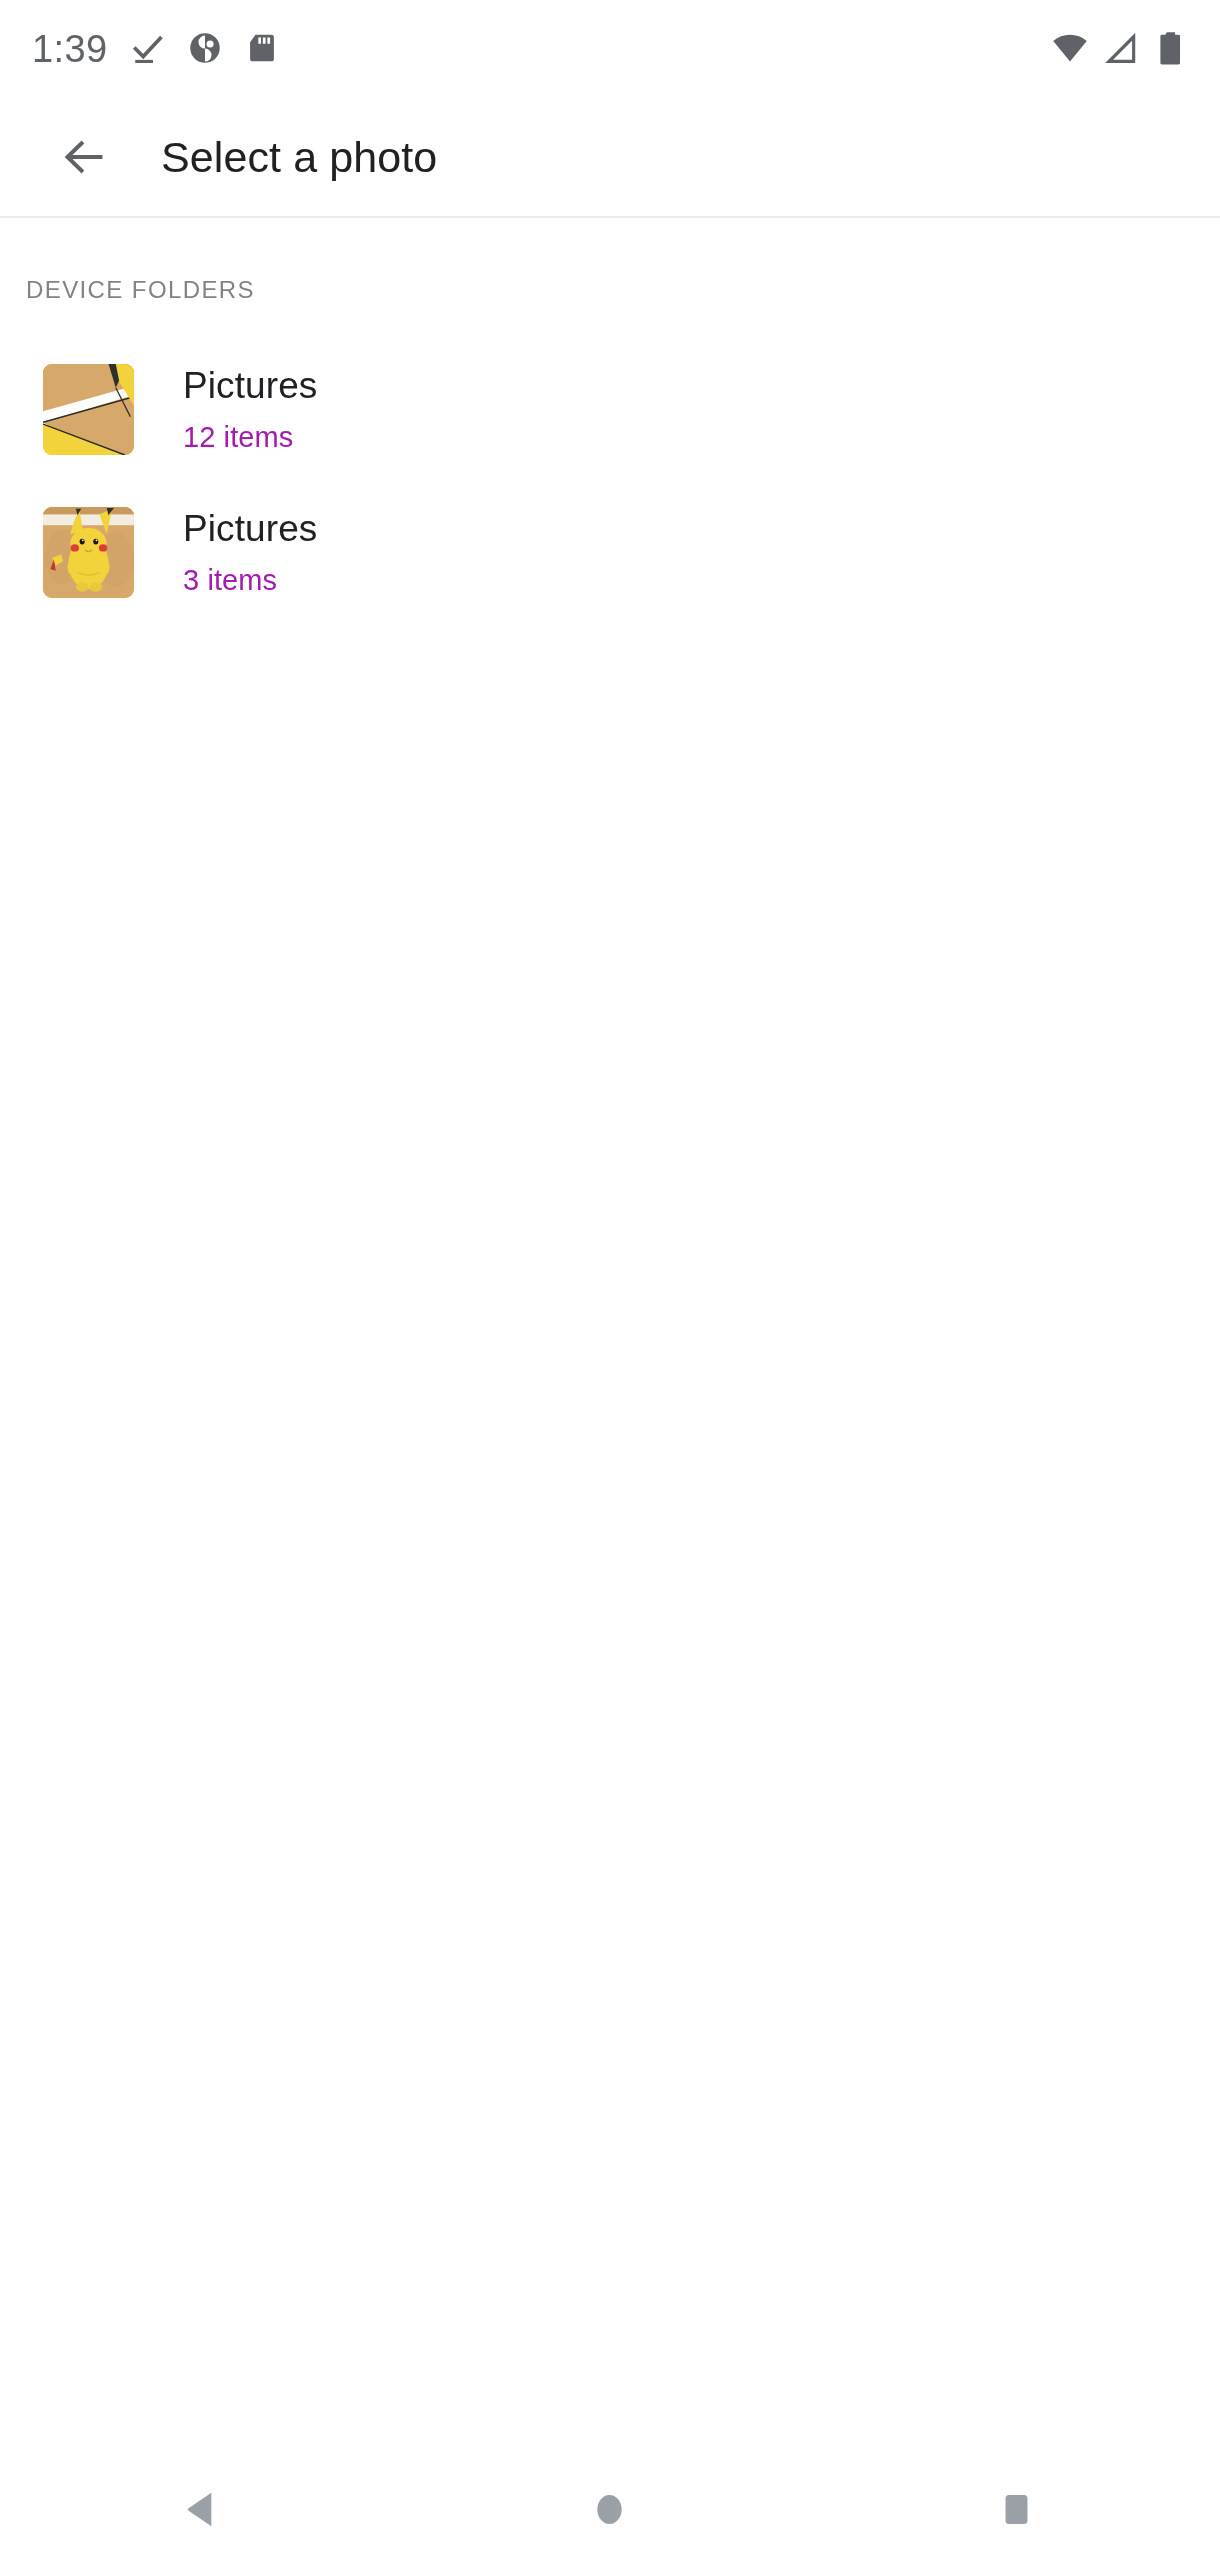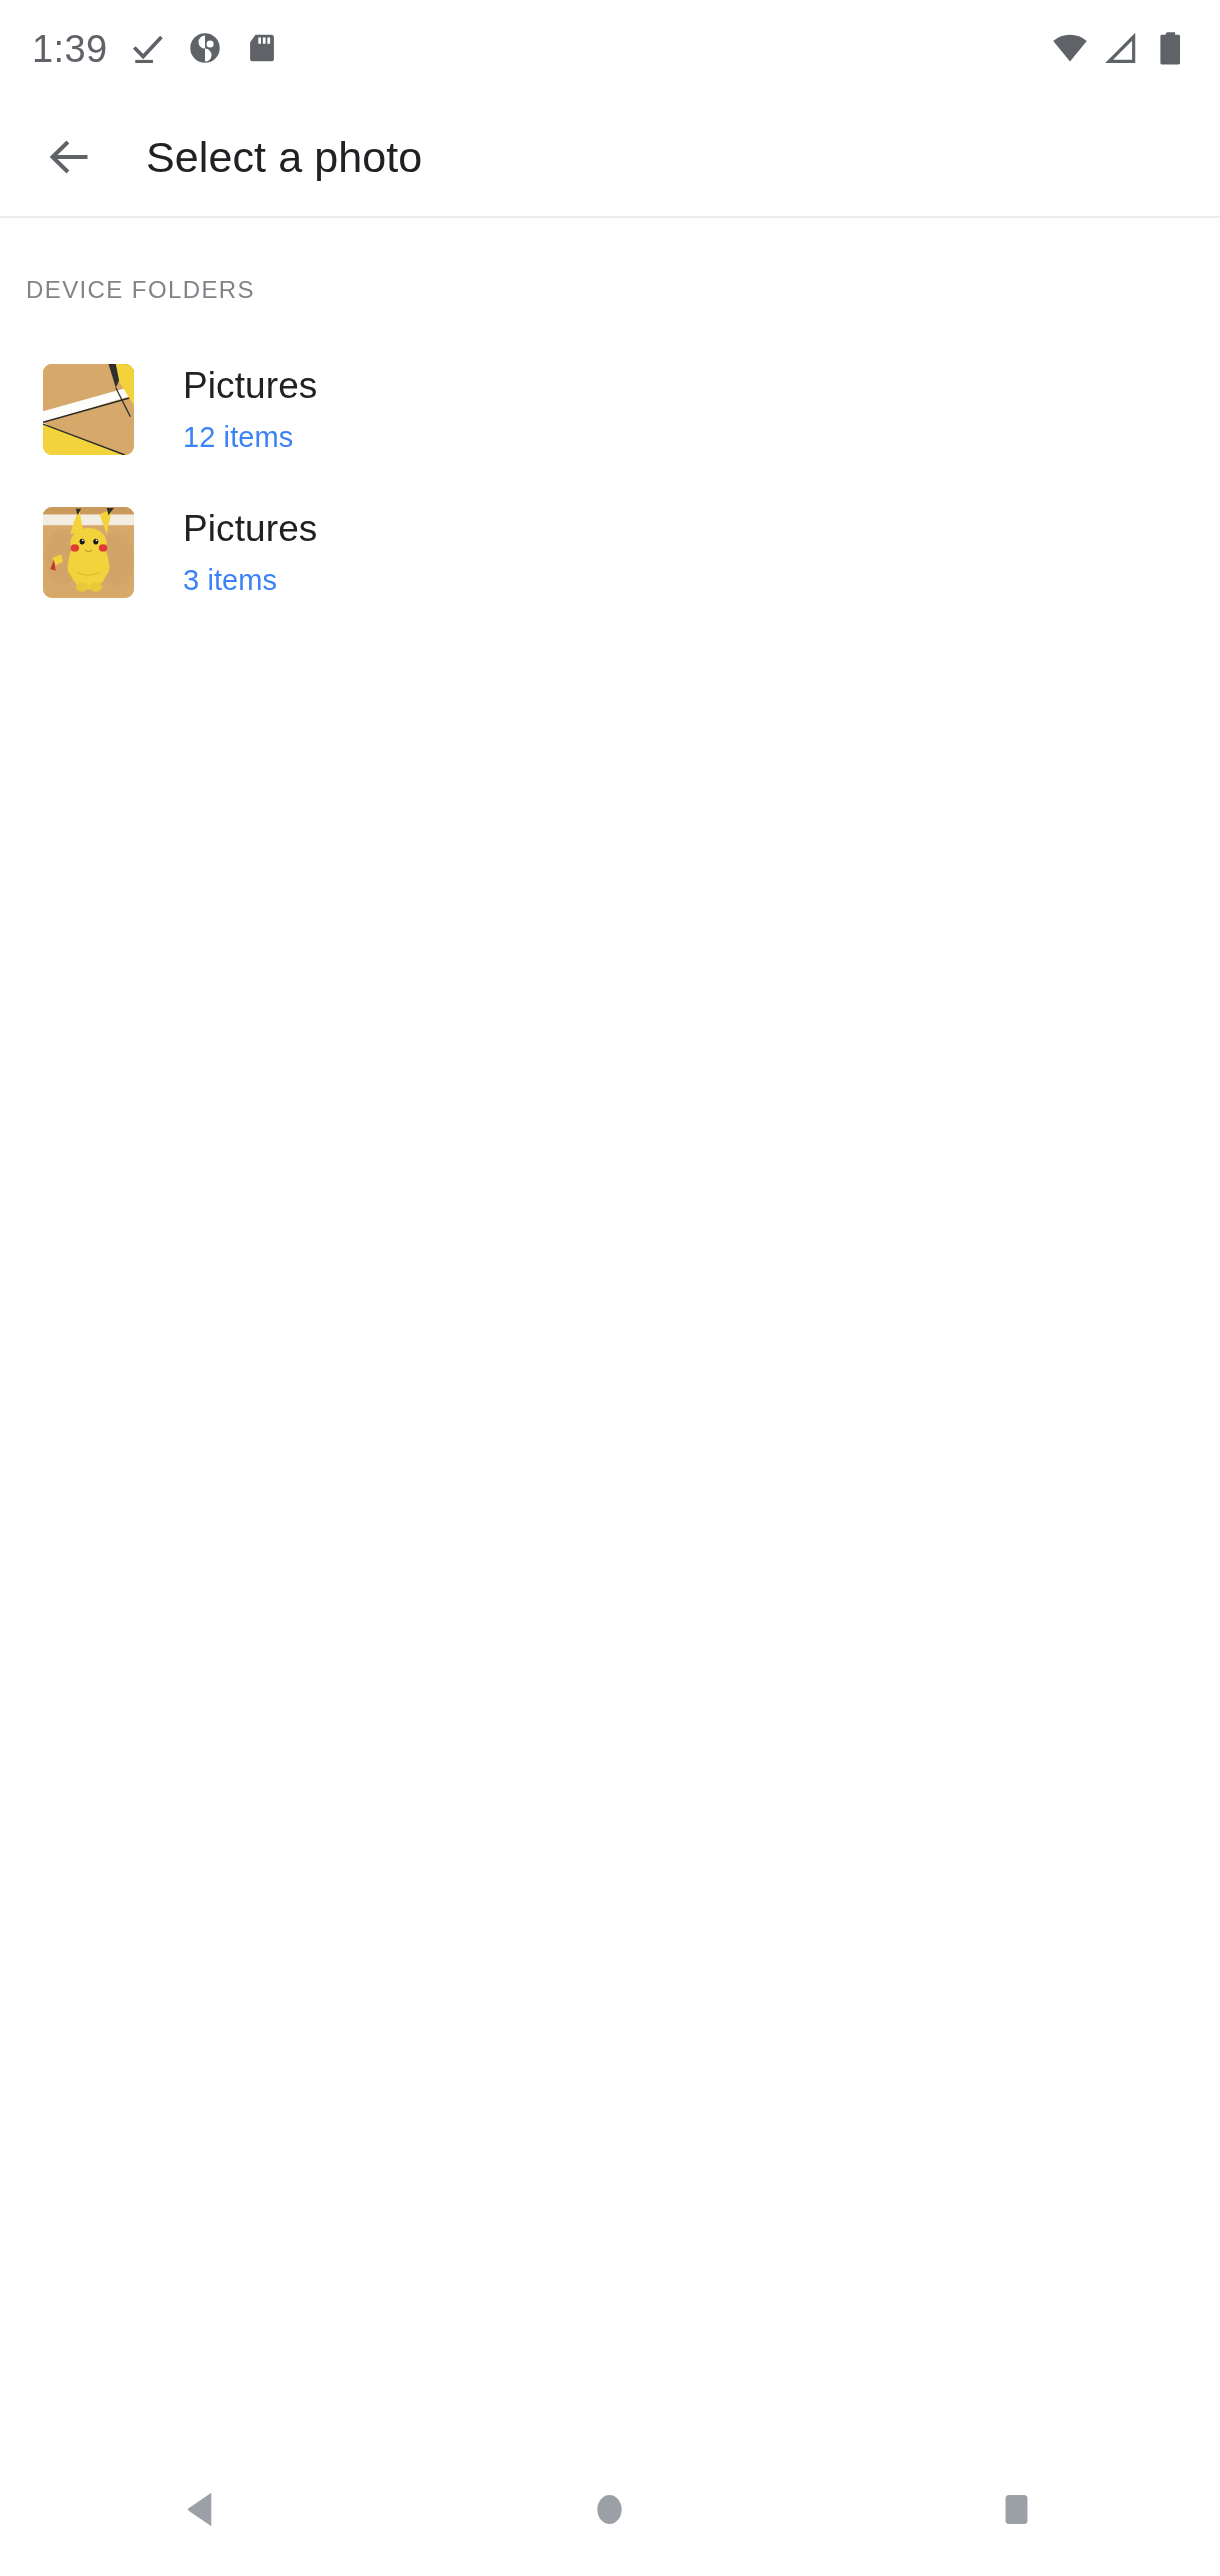--- a/index.html
+++ b/index.html
@@ -43,21 +43,21 @@
     align-items: center;
     gap: 12.5px;
   }
   .sicon { display: block; }
 
   
   .toolbar {
     height: 118px;
     display: flex;
     align-items: center;
-    padding-left: 27px;
+    padding-left: 42px;
     box-sizing: border-box;
     background: #ffffff;
   }
   .back-btn {
     width: 86px;
     height: 86px;
     display: flex;
     align-items: center;
     justify-content: center;
     border-radius: 50%;
@@ -115,21 +115,21 @@
     justify-content: center;
   }
   .folder-name {
     font-size: 37px;
     color: #202124;
     line-height: 1.12;
     letter-spacing: 0.1px;
   }
   .folder-count {
     font-size: 29px;
-    color: #3b82f6;
+    color: #a21caf;
     margin-top: 15px;
     line-height: 1.1;
     letter-spacing: 0.1px;
   }
 
   
   .nav-bar {
     position: absolute;
     left: 0;
     bottom: 0;

